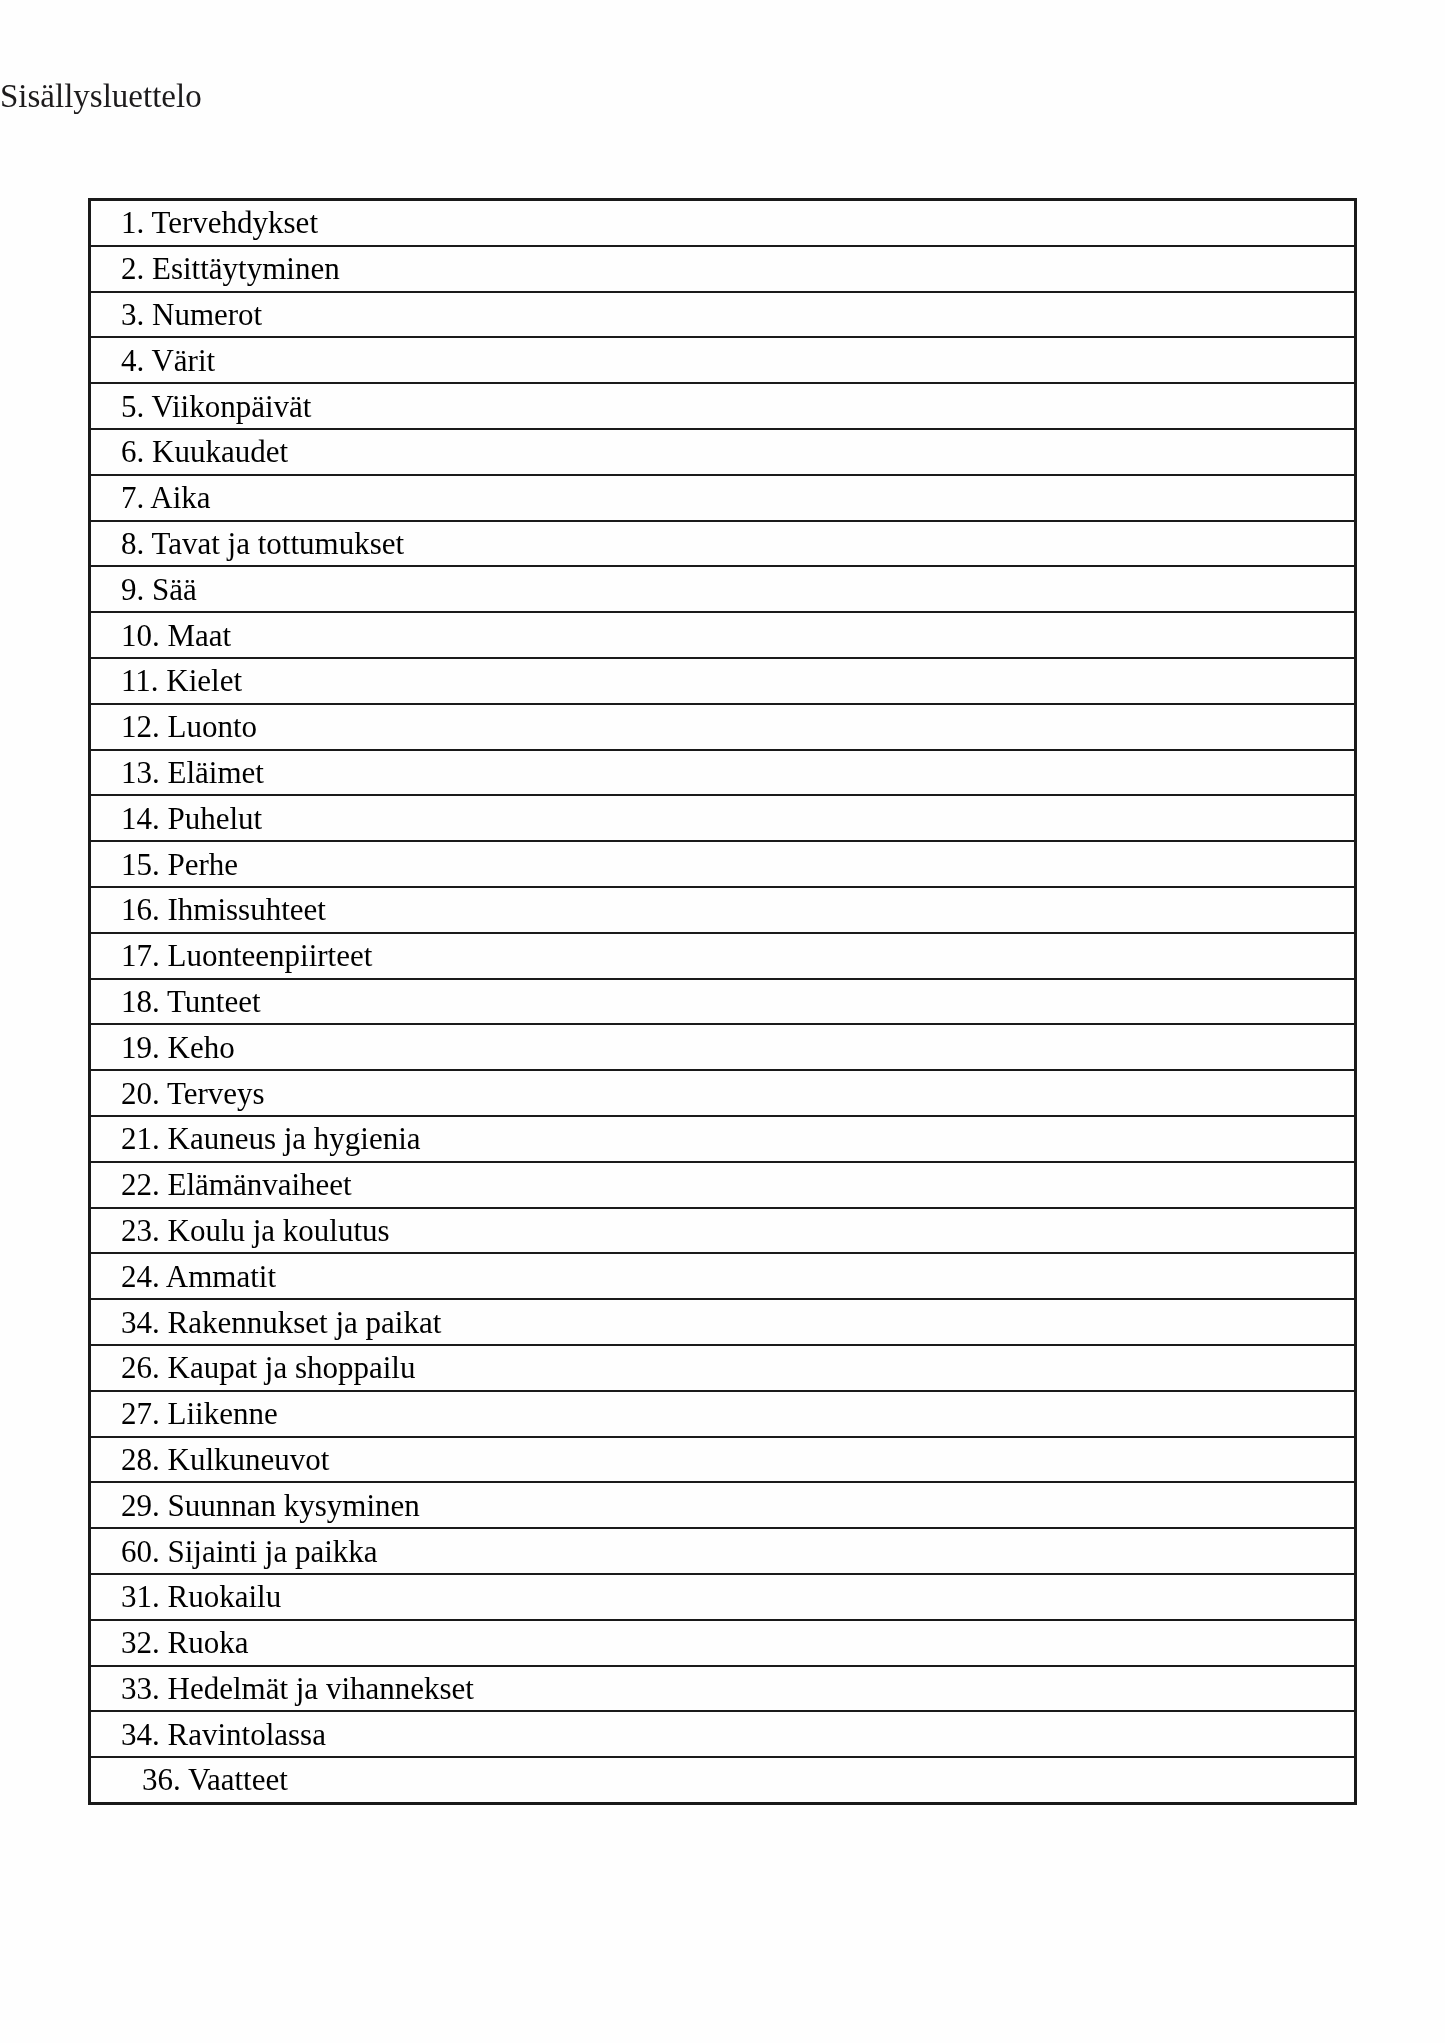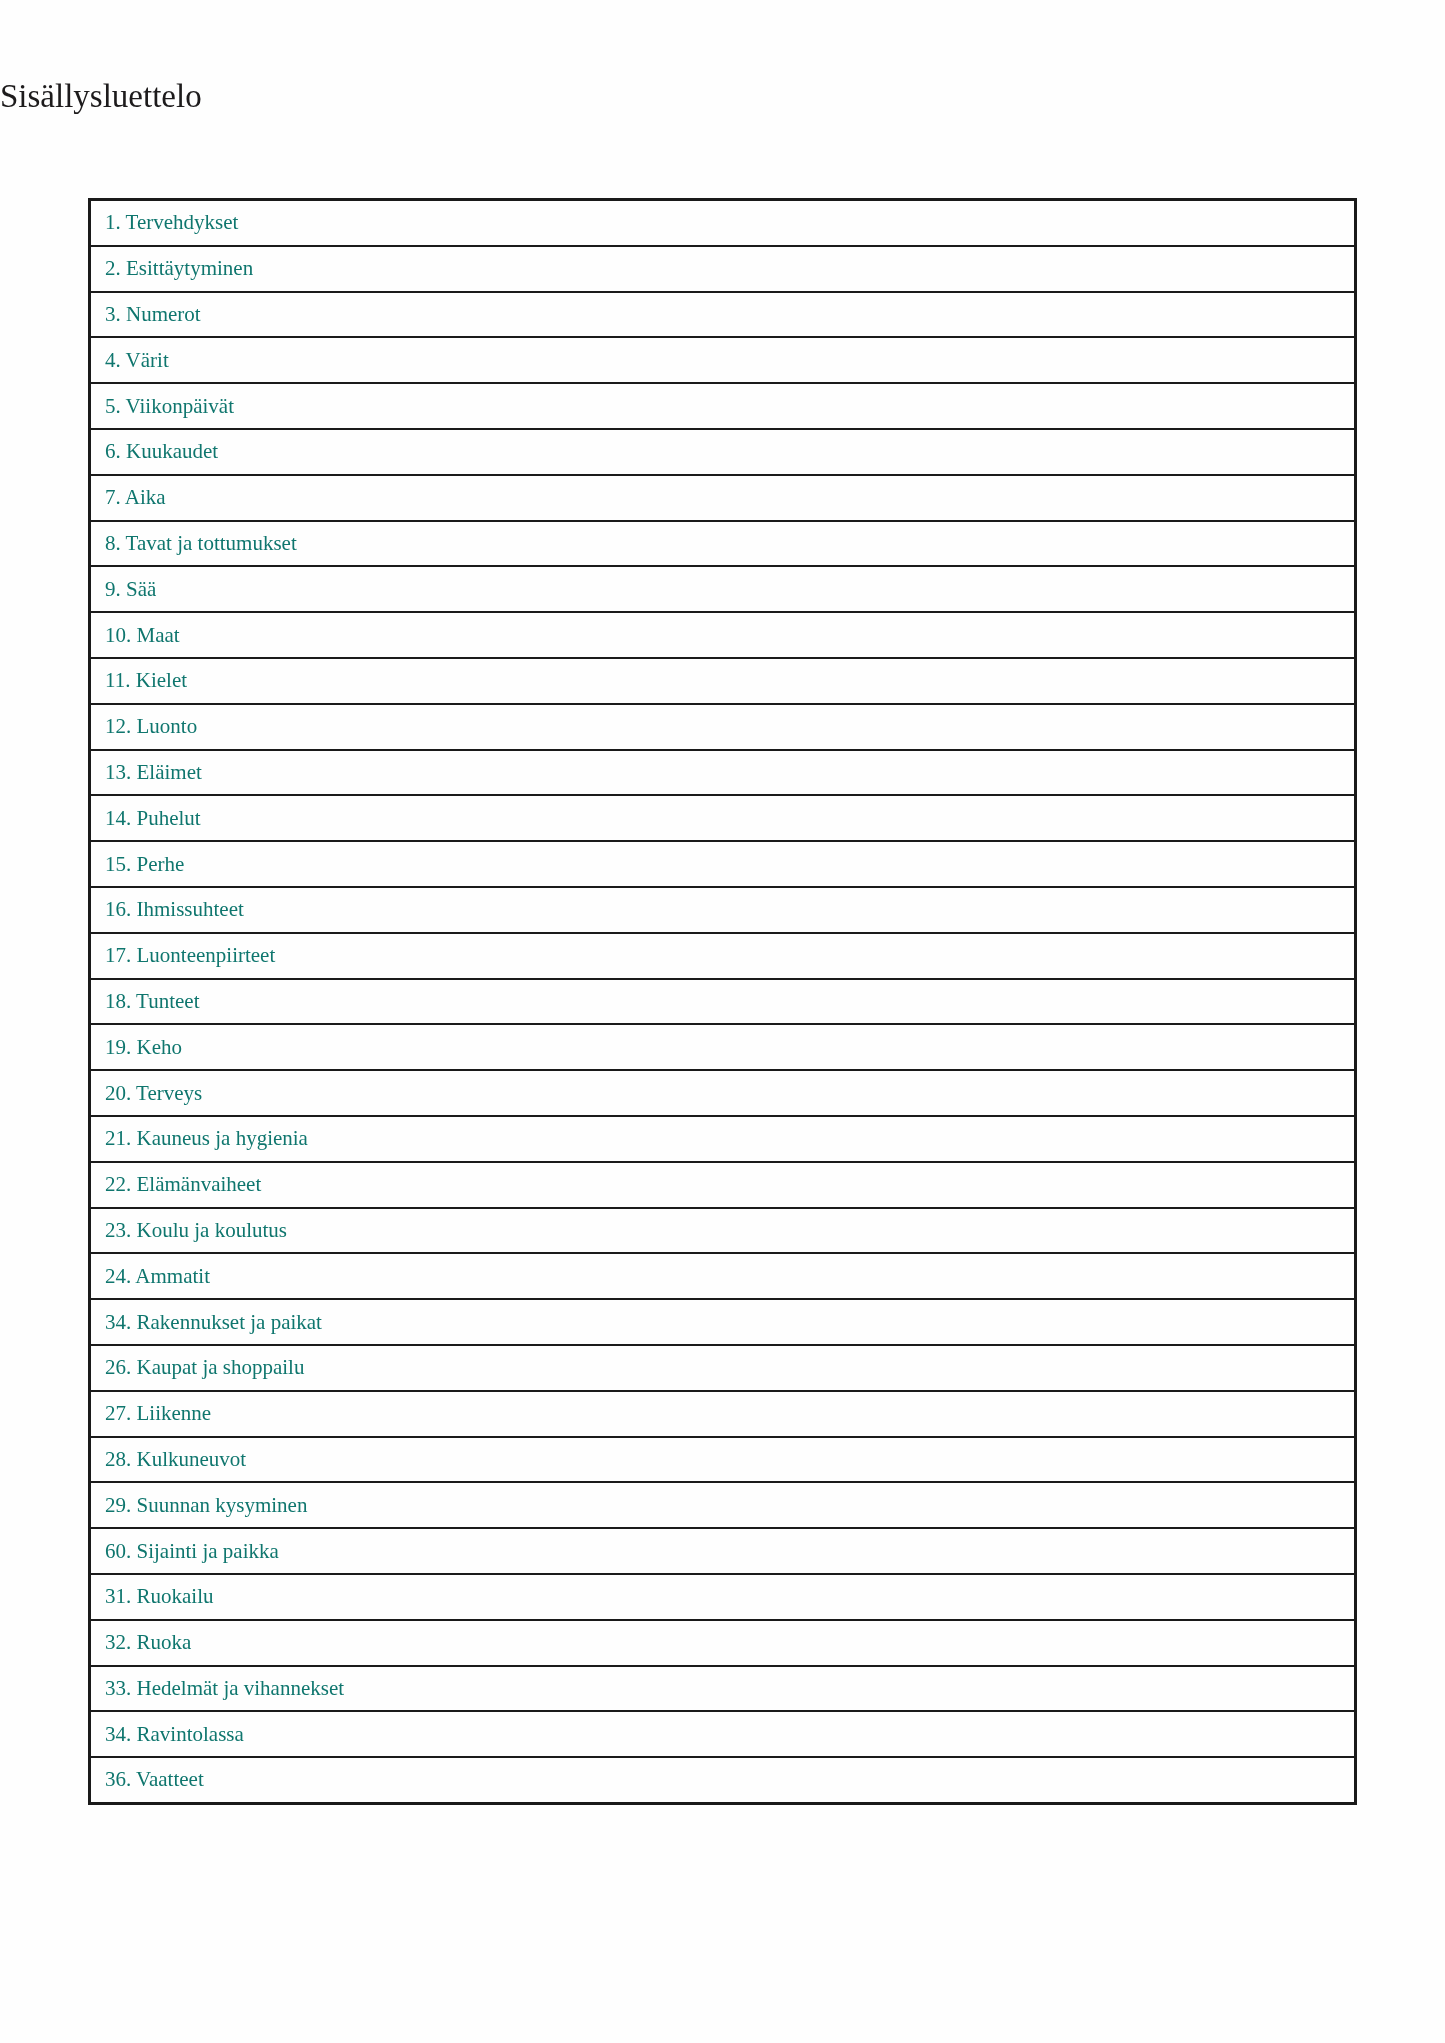--- a/index.html
+++ b/index.html
@@ -38,27 +38,28 @@
   }
   .toc-row {
     height: 43.8px;
     border-bottom: 2px solid #1a1a1a;
     display: flex;
     align-items: center;
     overflow: hidden;
   }
   .toc-row:last-child {
     border-bottom: 0;
+    margin-left: 21px;
   }
   .toc-item-label {
-    padding-left: 14px;
-    font-size: 21px;
+    padding-left: 30px;
+    font-size: 31px;
     line-height: 1;
     white-space: nowrap;
-    color: #0f766e;
+    color: #000000;
   }
 </style>
 </head>
 <body>
 
 <div class="page">
   <div class="page-title">Sisällysluettelo</div>
 
   <div class="toc-table">
       <div class="toc-row">

